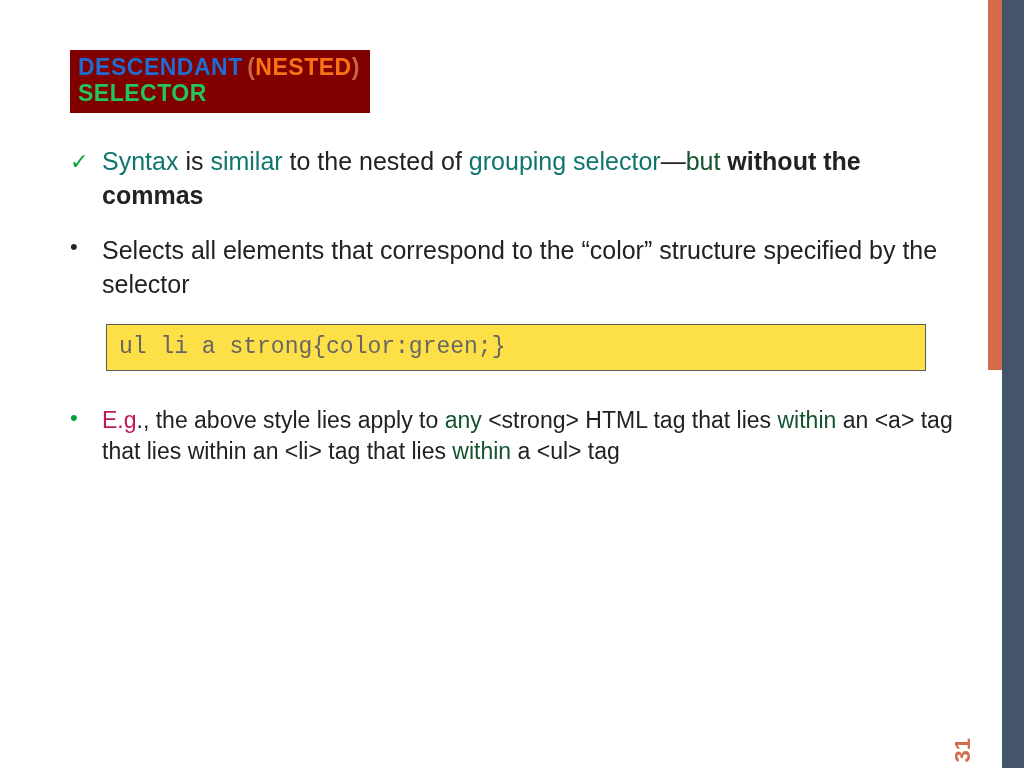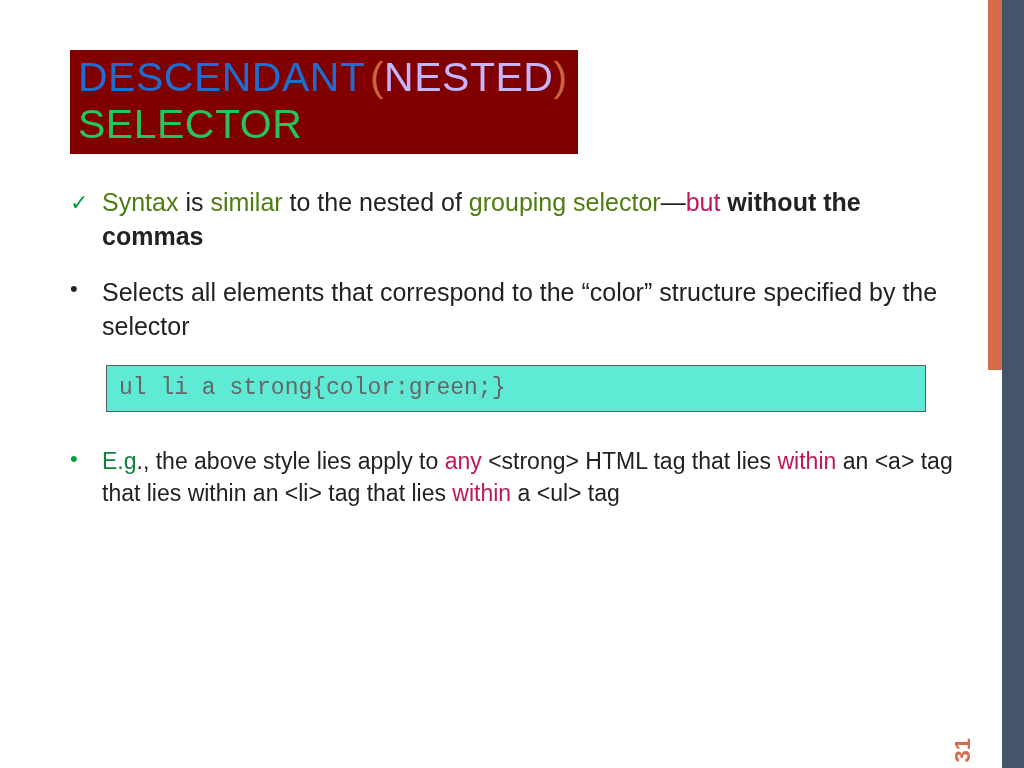--- a/index.html
+++ b/index.html
@@ -36,27 +36,27 @@
     background: #d36c4a;
   }
   .title-box {
     display: inline-block;
     background: #800000;
     padding: 4px 10px 6px 8px;
     line-height: 1.15;
   }
   .title-box span {
     font-family: Arial Black, Arial, sans-serif;
-    font-weight: 400;
-    font-size: 41px;
+    font-weight: 700;
+    font-size: 23px;
     letter-spacing: 0.5px;
   }
   .t-blue   { color: #1f6dd0; }
   .t-orange { color: #c8653e; }
-  .t-green  { color: #c4b5fd; }
+  .t-green  { color: #f97316; }
   .t-dkorange { color: #22c55e; }
 
   .content {
     margin-top: 32px;
     font-size: 25px;
     color: #222;
   }
   .row {
     display: flex;
     margin-bottom: 22px;
@@ -66,29 +66,29 @@
     width: 32px;
     flex: 0 0 32px;
     font-size: 22px;
     padding-top: 2px;
   }
   .row .txt { flex: 1; }
   .check { color: #00a13a; }
   .dot   { color: #222; font-size: 24px; line-height: 1; padding-top: 6px;}
   .dot-green { color: #00a13a; font-size: 24px; line-height:1; padding-top:6px;}
 
-  .c-blue  { color: #4d7c0f; }
-  .c-red   { color: #be185d; }
-  .c-green { color: #15803d; }
+  .c-blue  { color: #0f766e; }
+  .c-red   { color: #14532d; }
+  .c-green { color: #be185d; }
   .bold    { font-weight: bold; }
 
   .code-block {
     margin: 6px 0 34px 36px;
     border: 1px solid #5a5a5a;
-    background: #5eead4;
+    background: #fde047;
     padding: 8px 12px 8px 12px;
     font-family: "Courier New", monospace;
     font-size: 23px;
     line-height: 1.25;
     color: #666;
     width: 820px;
     box-sizing: border-box;
   }
   .code-label {
     font-style: italic;

